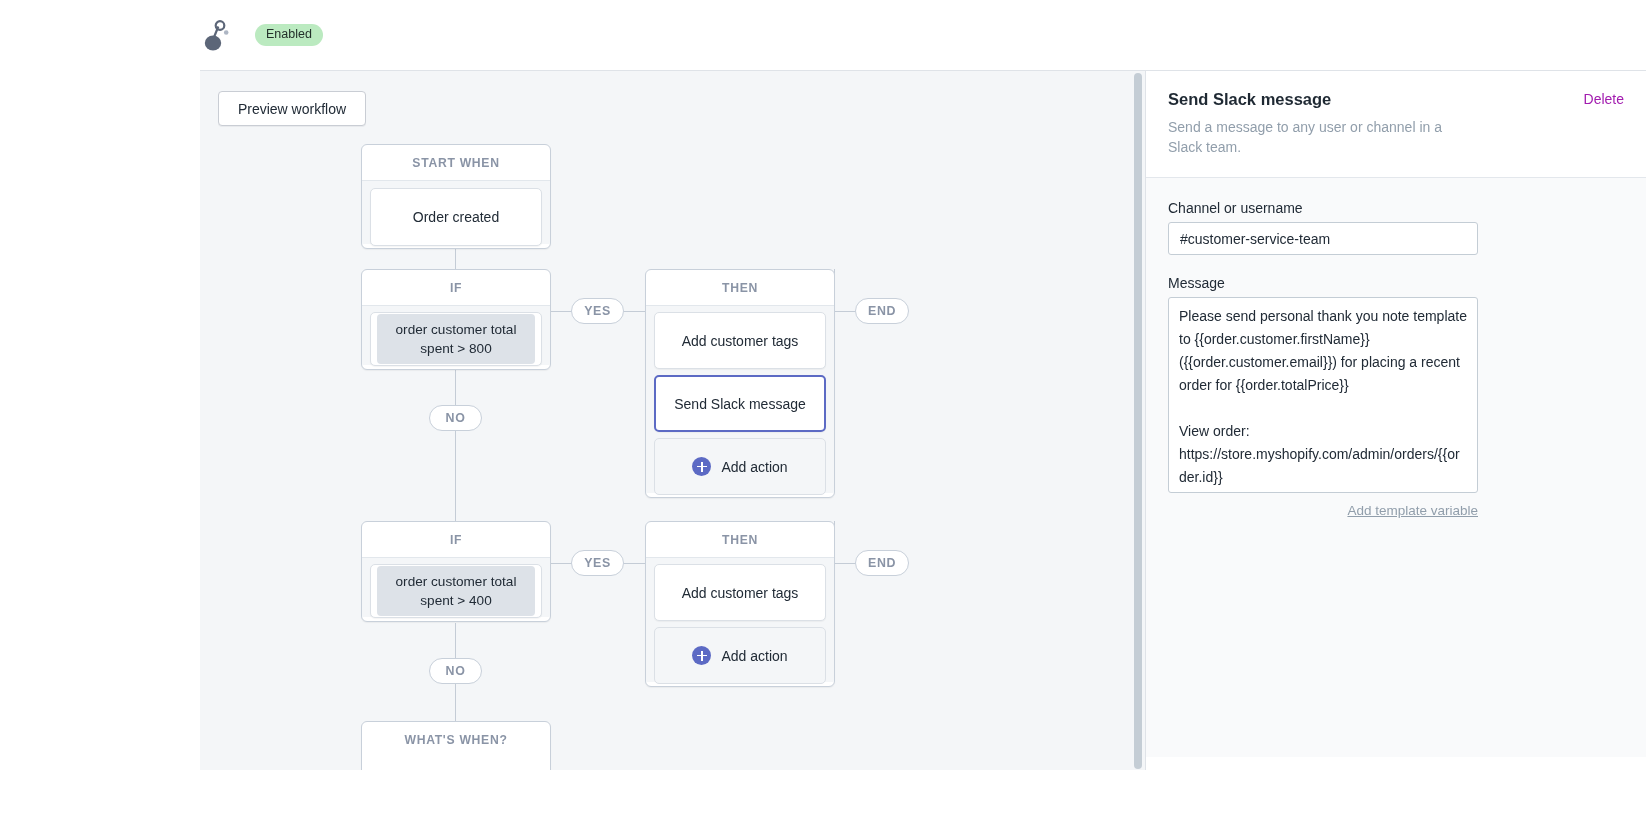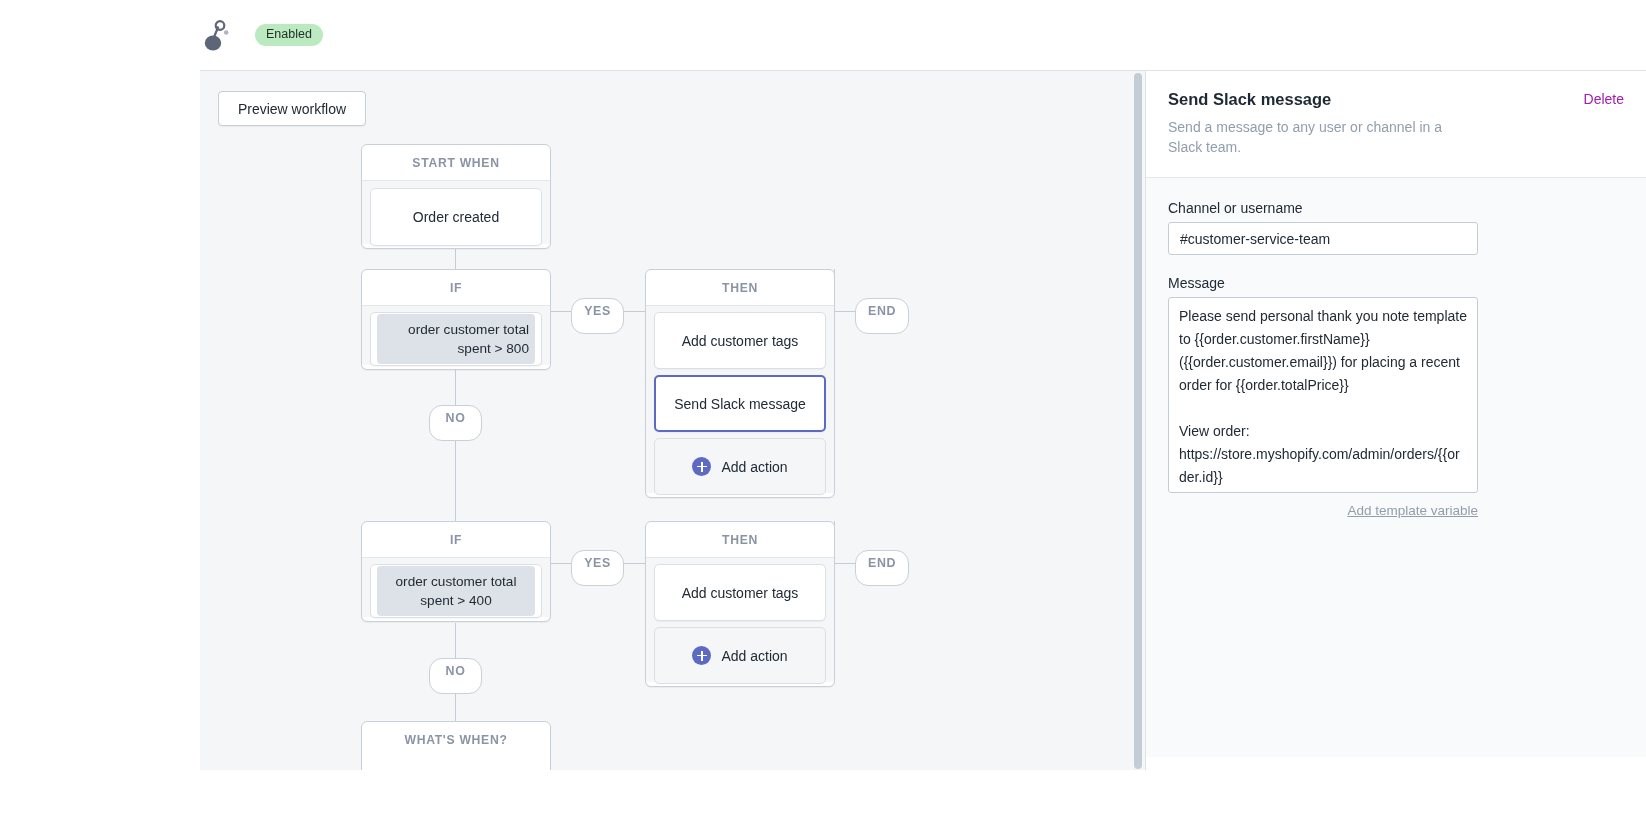--- a/index.html
+++ b/index.html
@@ -222,21 +222,21 @@
 
   .pill {
     position: absolute;
     background: #ffffff;
     border: 1px solid #c8d0da;
     border-radius: 13px;
     font-size: 12.4px;
     font-weight: bold;
     letter-spacing: 0.6px;
     color: #8a94a6;
-    height: 36px;
+    height: 26px;
     line-height: 24px;
     text-align: center;
   }
   .conn {
     position: absolute;
     background: #c4ccd6;
   }
   .conn-v { width: 1px; }
   .conn-h { height: 1px; }
 
@@ -368,21 +368,21 @@
         <div class="node-head">START WHEN</div>
         <div class="node-body" style="height:64px; padding:0;">
           <div class="card" style="margin:7px 8px; height:58px; width:calc(100% - 16px);">Order created</div>
         </div>
       </div>
 
       <div class="node" style="left:161px; top:198px; width:190px; height:101px;">
         <div class="node-head">IF</div>
         <div class="node-body" style="height:60px; padding:0;">
           <div class="card" style="margin:6px 8px; height:54px; width:calc(100% - 16px); padding:0;">
-            <div class="cond-pill" style="margin:0 6px; width:calc(100% - 12px); padding:6px;text-align:right;">order customer total spent &gt; 800</div>
+            <div class="cond-pill" style="margin:0 6px; width:calc(100% - 12px); padding:6px;">order customer total spent &gt; 800</div>
           </div>
         </div>
       </div>
 
       <div class="node" style="left:445px; top:198px; width:190px; height:229px;">
         <div class="node-head">THEN</div>
         <div class="node-body" style="height:188px; padding:0;">
           <div class="card" style="margin:6px 8px 0 8px; height:57px; width:calc(100% - 16px);">Add customer tags</div>
           <div class="card selected" style="margin:6px 8px 0 8px; height:57px; width:calc(100% - 16px);">Send Slack message</div>
           <div class="add-action" style="margin:6px 8px 0 8px; height:57px; width:calc(100% - 16px);">

